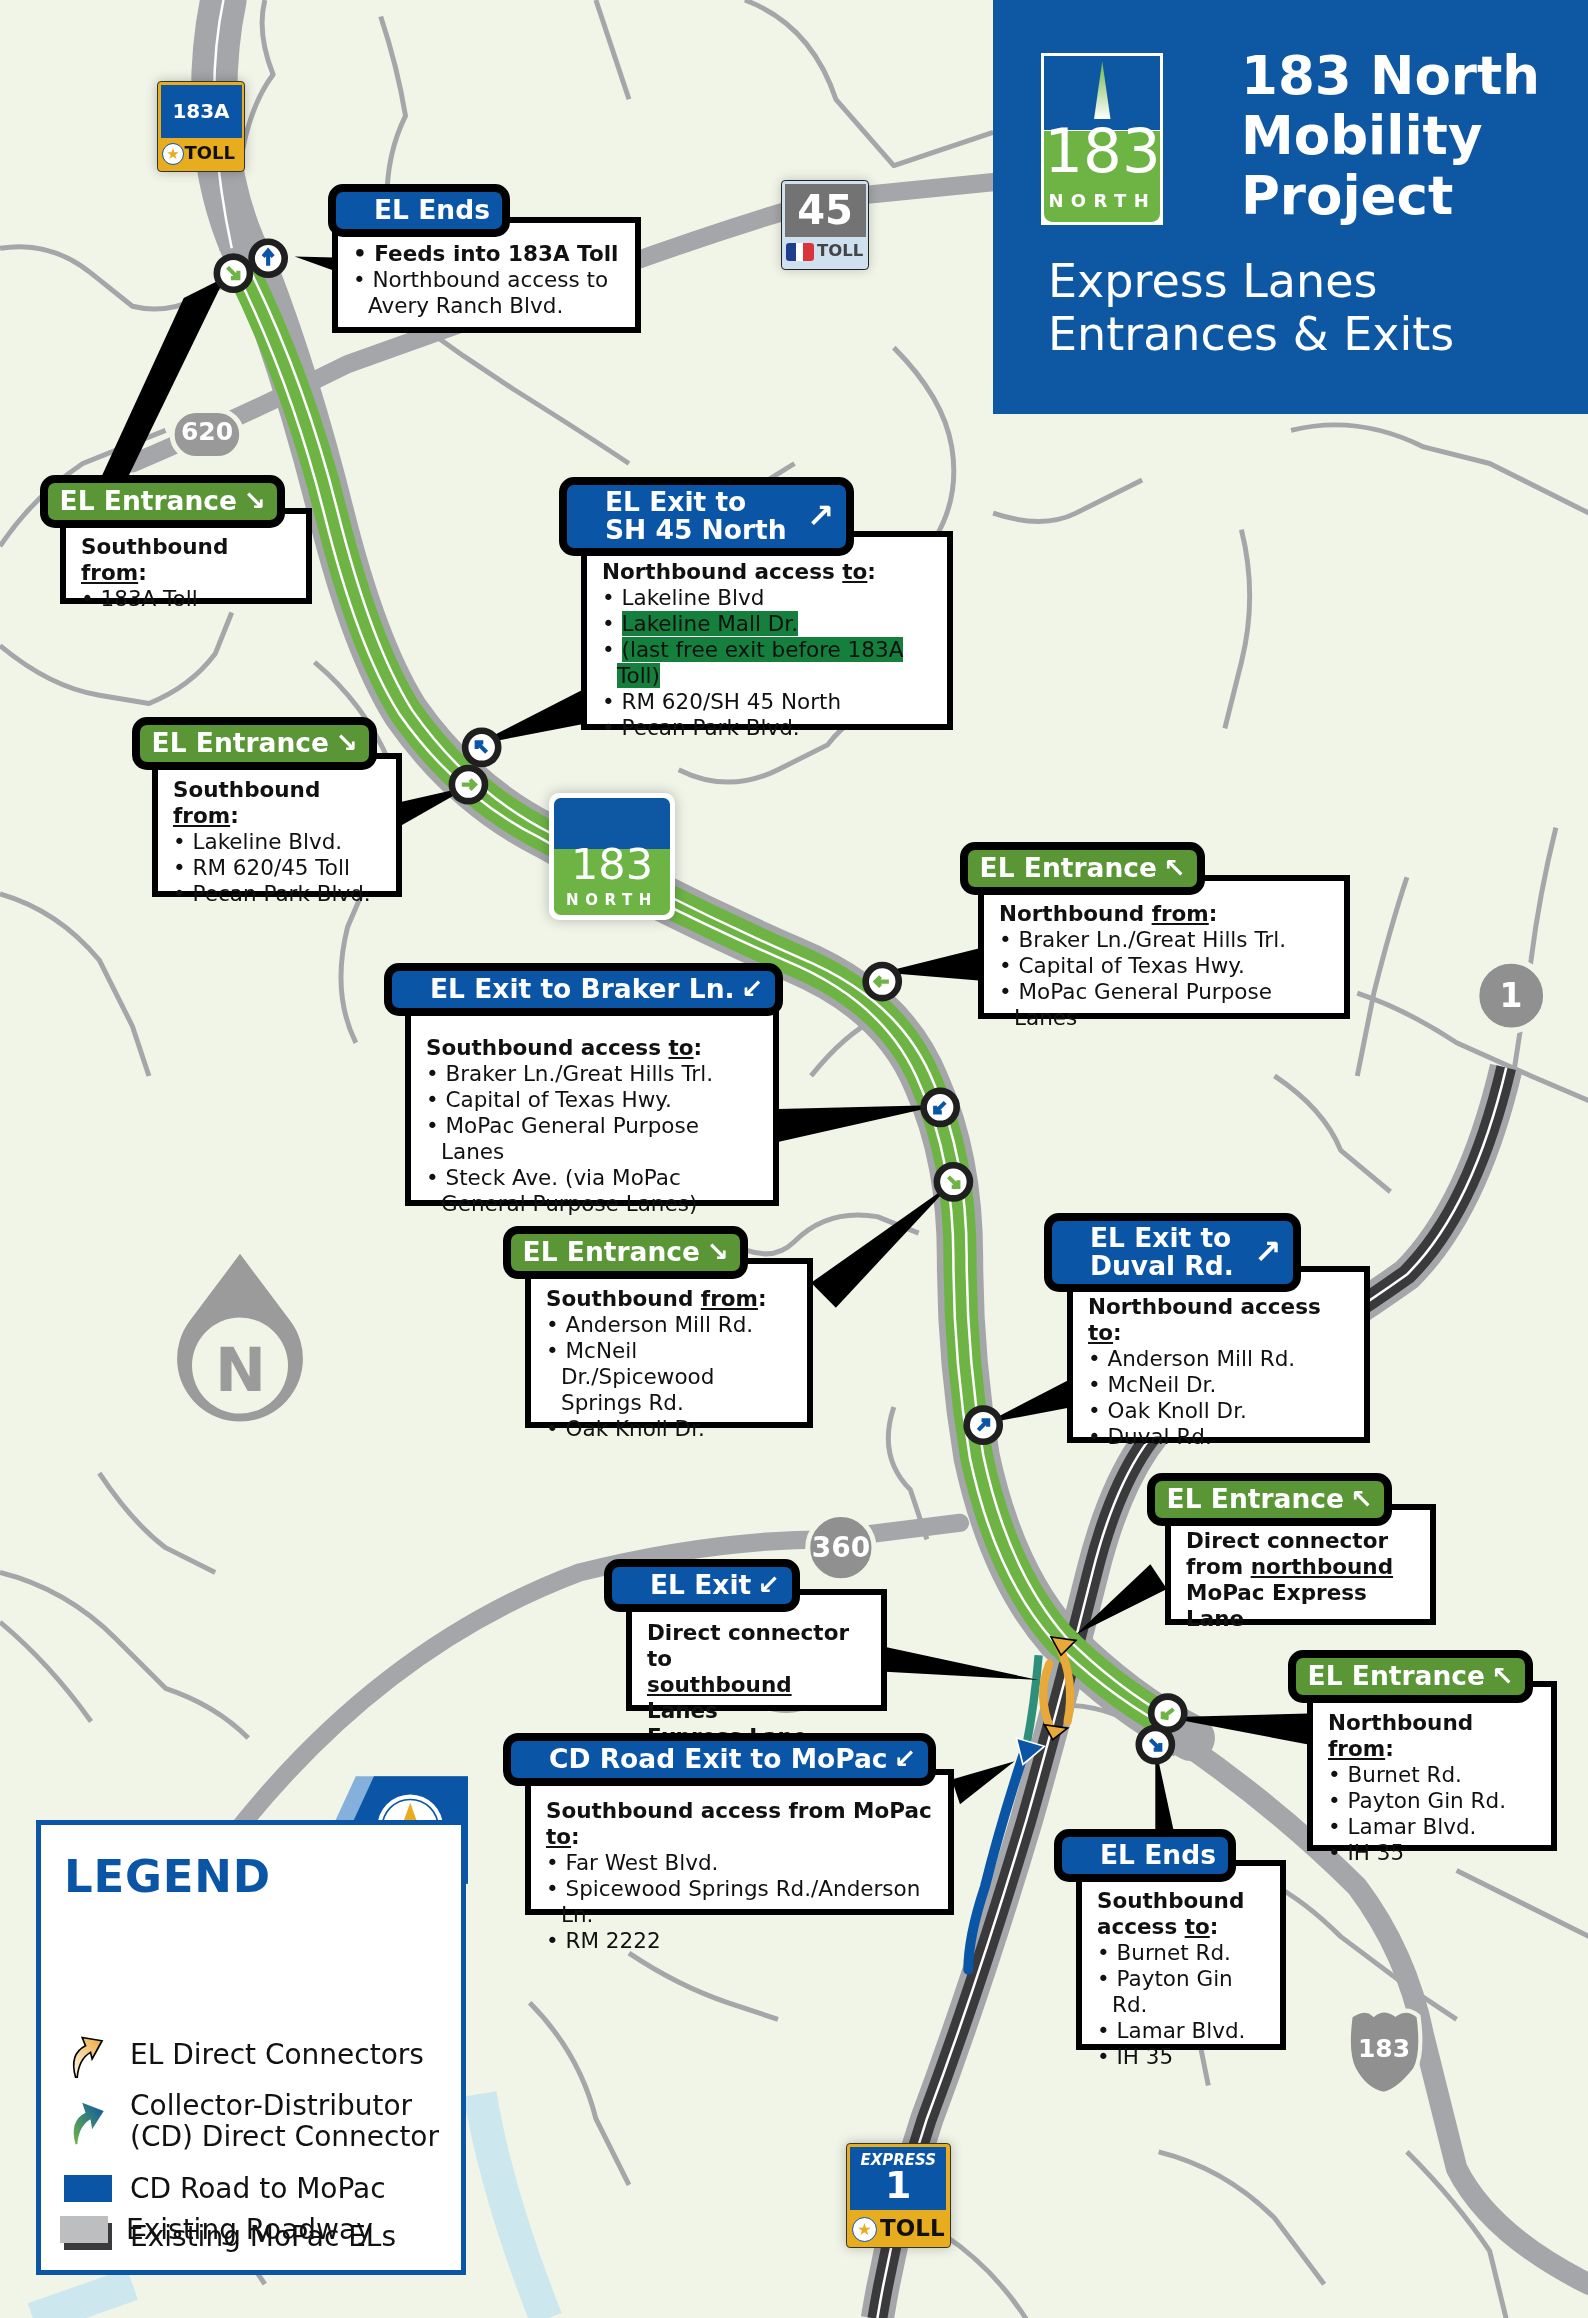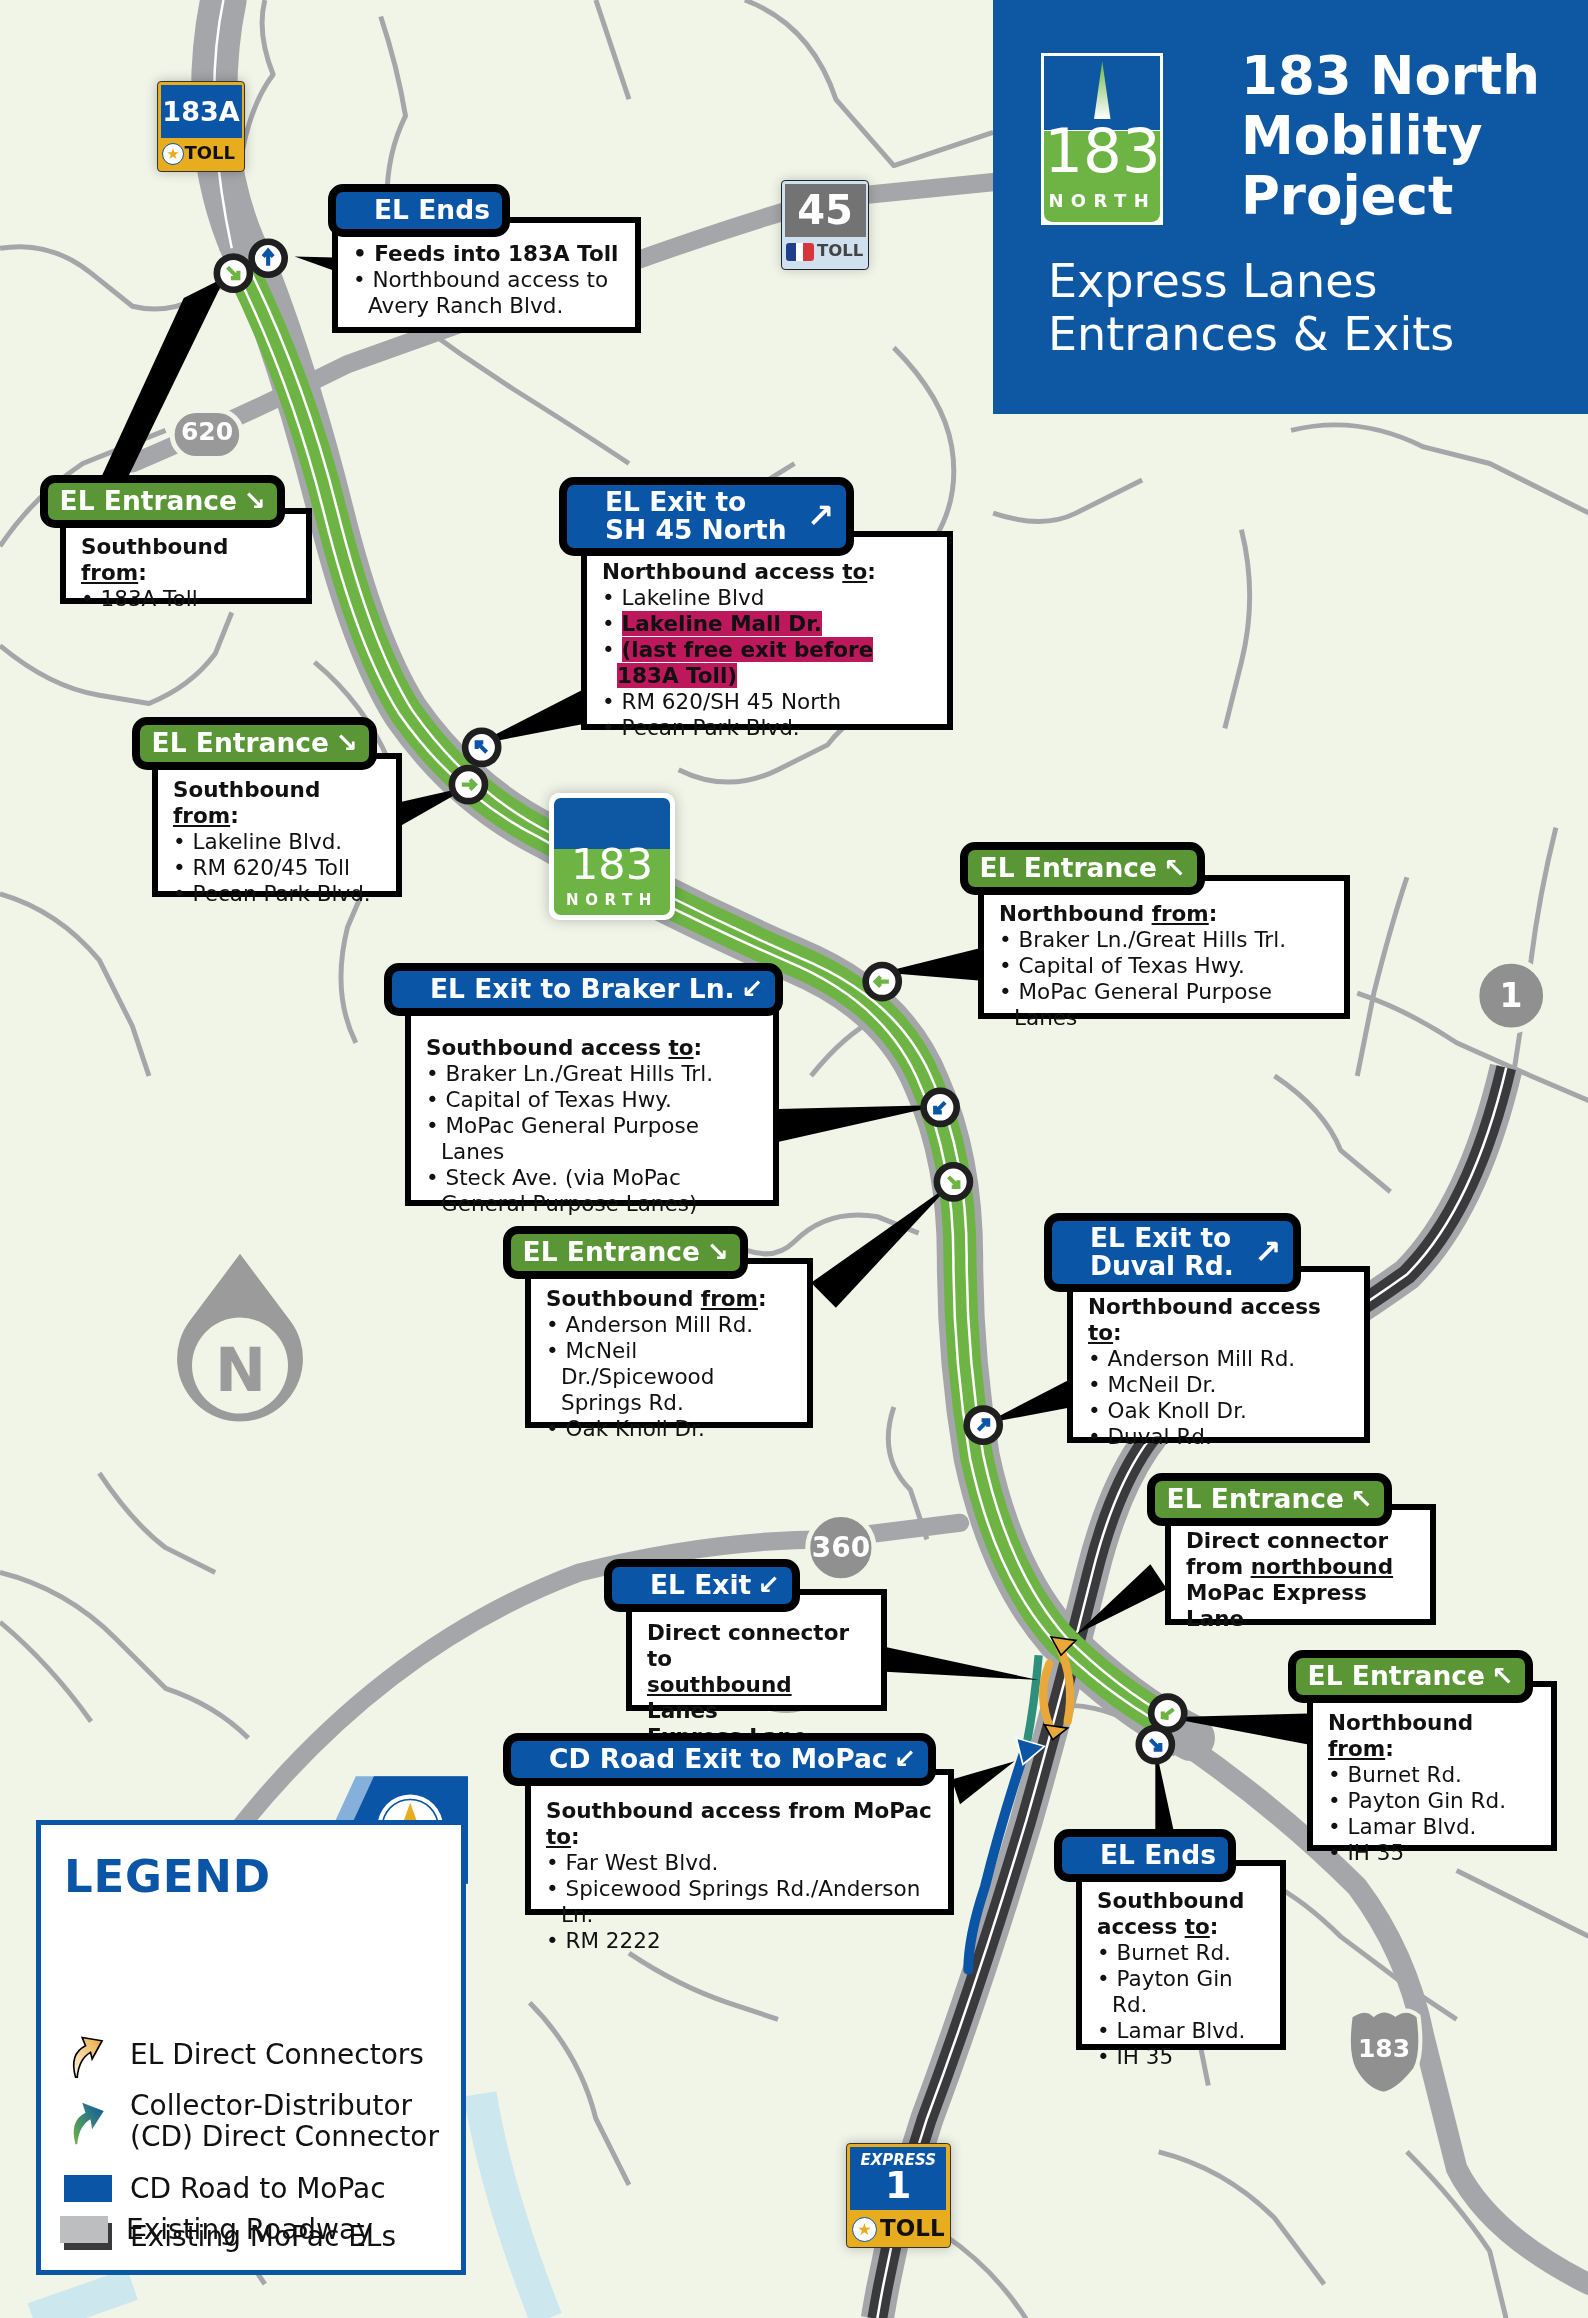--- a/index.html
+++ b/index.html
@@ -8,21 +8,21 @@
   .tag { position:absolute; border:8.3px solid #000; border-radius:15px; color:#fff; font-weight:bold; font-family:"DejaVu Sans", sans-serif; font-size:26.5px; line-height:30px; padding:3.3px 11.6px; white-space:nowrap; z-index:3; }
   .tag.green { background:#5a9636; }
   .tag.blue { background:#0a55a5;padding-left:38px; }
   .tag .arr { display:inline-block; margin-left:6.6px; }
   .box { position:absolute; background:#fff; border:6.6px solid #000; z-index:2; padding:11.6px 15px 10px 15px; font-family:"DejaVu Sans", sans-serif; color:#111; font-size:21.5px; line-height:26px; box-sizing:border-box; }
   .box .head { font-weight:bold; font-size:21.5px; }
   .box .head u { text-decoration:underline; }
   .box ul { list-style:none; margin:0; padding:0; }
   .box li { padding-left:15px; text-indent:-15px; }
   .box li::before { content:"• "; }
-  .box li.hl span { background:#be185d;font-weight:bold; }
+  .box li.hl span { background:#15803d; }
   .box li.bold { font-weight:bold; }
   #title-panel { position:absolute; left:993px; top:0; width:596px; height:414px; background:#0e58a3; }
   #title-logo { position:absolute; left:48px; top:53px; width:122px; height:172px; background:#fff; }
   #title-main { position:absolute; left:248px; top:46px; color:#fff; font-weight:bold; font-family:"DejaVu Sans", sans-serif; font-size:53px; line-height:60px; }
   #title-sub { position:absolute; left:55px; top:255px; color:#fff; font-family:"DejaVu Sans", sans-serif; font-size:46px; line-height:53px; font-weight:normal; }
   .shield { position:absolute; font-family:"DejaVu Sans", sans-serif; font-weight:bold; color:#fff; text-align:center; }
   #legend { position:absolute; left:36px; top:1820px; width:430px; height:455px; background:#fff; border:5px solid #0a55a5; box-sizing:border-box; }
   #legend-title { position:absolute; left:23px; top:25px; color:#0a55a5; font-family:"DejaVu Sans", sans-serif; font-weight:bold; font-size:45px; letter-spacing:0.8px; }
   .leg-row { position:absolute; left:23px; display:flex; align-items:center; font-family:"DejaVu Sans", sans-serif; font-size:28px; line-height:31px; color:#111; }
   .leg-swatch { width:48px; height:26.5px; margin-right:18px; flex:none; }
@@ -192,21 +192,21 @@
     </g>
 </svg>
 
 <div class="shield" style="left:172px;top:417px;width:70px;font-size:25px;">620</div>
 <div class="shield" style="left:1476px;top:976px;width:70px;font-size:33px;">1</div>
 <div class="shield" style="left:808px;top:1531px;width:66px;font-size:28px;">360</div>
 <div class="shield" style="left:1350px;top:2034px;width:68px;font-size:25px;">183</div>
 <div class="shield" style="left:199px;top:1334px;width:83px;font-size:61px;color:#9b9b9b;">N</div>
 
 <div style="position:absolute;left:157px;top:81px;width:86px;height:89px;background:#e8ad1f;border:1.7px solid #333;border-radius:4.1px;box-shadow:0 0 11.6px rgba(0,0,0,.25);">
-  <div class="shield" style="left:2.5px;top:2.5px;width:81px;height:53px;background:#0a55a5;font-size:27px;line-height:53px;">183A</div>
+  <div class="shield" style="left:2.5px;top:2.5px;width:81px;height:53px;background:#0a55a5;font-size:20px;line-height:53px;">183A</div>
   <div style="position:absolute;left:4.1px;top:61px;width:20px;height:20px;border-radius:50%;background:#fff;border:1.7px solid #0a55a5;color:#e8ad1f;font-size:15px;line-height:20px;text-align:center;">★</div>
   <div style="position:absolute;left:26.5px;top:60px;font-family:'DejaVu Sans',sans-serif;font-weight:bold;font-size:18px;color:#111;">TOLL</div>
 </div>
 
 <div style="position:absolute;left:781px;top:180px;width:86px;height:88px;background:#cfe0ee;border:1.7px solid #222;border-radius:4.1px;box-shadow:0 0 11.6px rgba(0,0,0,.2);">
   <div class="shield" style="left:2.5px;top:2.5px;width:81px;height:53px;background:#737373;font-size:40px;line-height:53px;">45</div>
   <div style="position:absolute;left:4.1px;top:62px;width:28px;height:18px;background:linear-gradient(90deg,#1f3e8c 35%,#fff 35%,#fff 60%,#d9333b 60%);border-radius:3.3px;"></div>
   <div style="position:absolute;left:35px;top:60px;font-family:'DejaVu Sans',sans-serif;font-weight:bold;font-size:16.5px;color:#444;">TOLL</div>
 </div>
 

